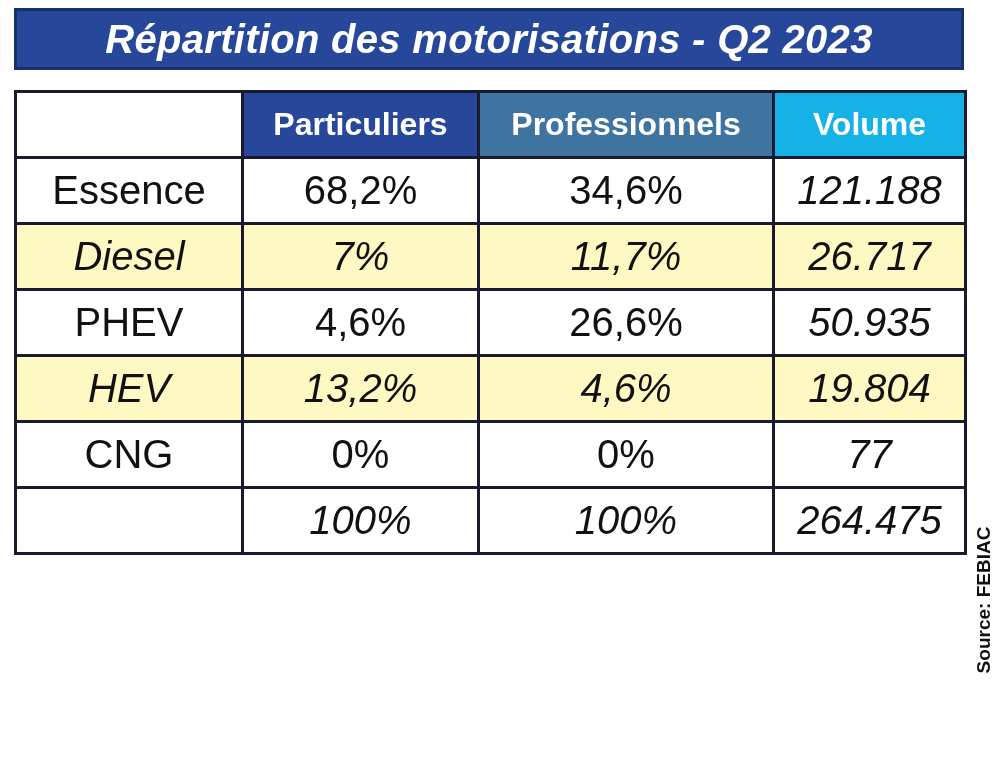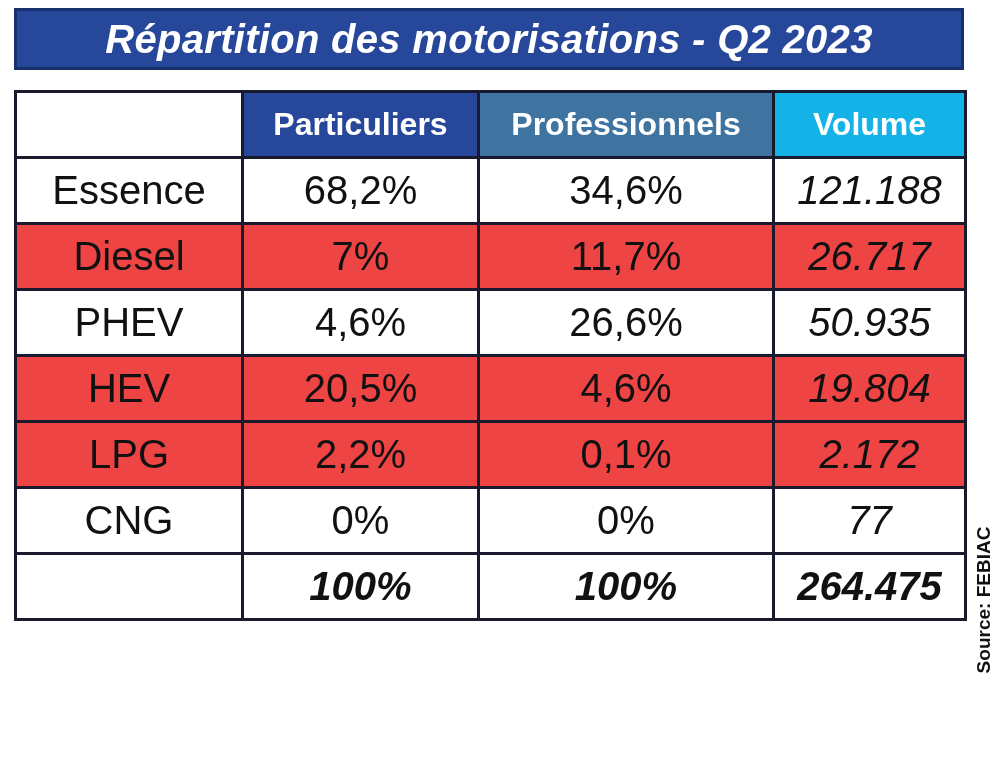--- a/index.html
+++ b/index.html
@@ -81,27 +81,27 @@
     color: #ffffff;
     font-size: 32px;
   }
   th.h-empty { background: #ffffff; }
   th.h-part  { background: #27489a; margin-left: 42px; }
   th.h-pro   { background: #3f73a0; }
   th.h-vol   { background: #15b2e8; }
 
   
   tr.row-white td { background: #ffffff; }
-  tr.row-blue td  { background: #ef4444; }
+  tr.row-blue td  { background: #fef9c3; font-style: italic; }
 
   td.vol {
     font-style: italic;
   }
   tr.total td {
-    font-weight: bold;
+    font-weight: normal;
     font-style: italic;
     background: #ffffff;
   }
   tr.total td.label { background: #ffffff; }
 
   
   .source {
     position: absolute;
     right: 2px;
     top: 470px;
@@ -159,29 +159,23 @@
           <td class="vol">26.717</td>
         </tr>
         <tr class="row-white">
           <td class="label">PHEV</td>
           <td>4,6%</td>
           <td>26,6%</td>
           <td class="vol">50.935</td>
         </tr>
         <tr class="row-blue">
           <td class="label">HEV</td>
-          <td>20,5%</td>
+          <td>13,2%</td>
           <td>4,6%</td>
           <td class="vol">19.804</td>
-        </tr>
-        <tr class="row-blue">
-          <td class="label">LPG</td>
-          <td>2,2%</td>
-          <td>0,1%</td>
-          <td class="vol">2.172</td>
         </tr>
         <tr class="row-white">
           <td class="label">CNG</td>
           <td>0%</td>
           <td>0%</td>
           <td class="vol">77</td>
         </tr>
         <tr class="total">
           <td class="label"></td>
           <td>100%</td>

